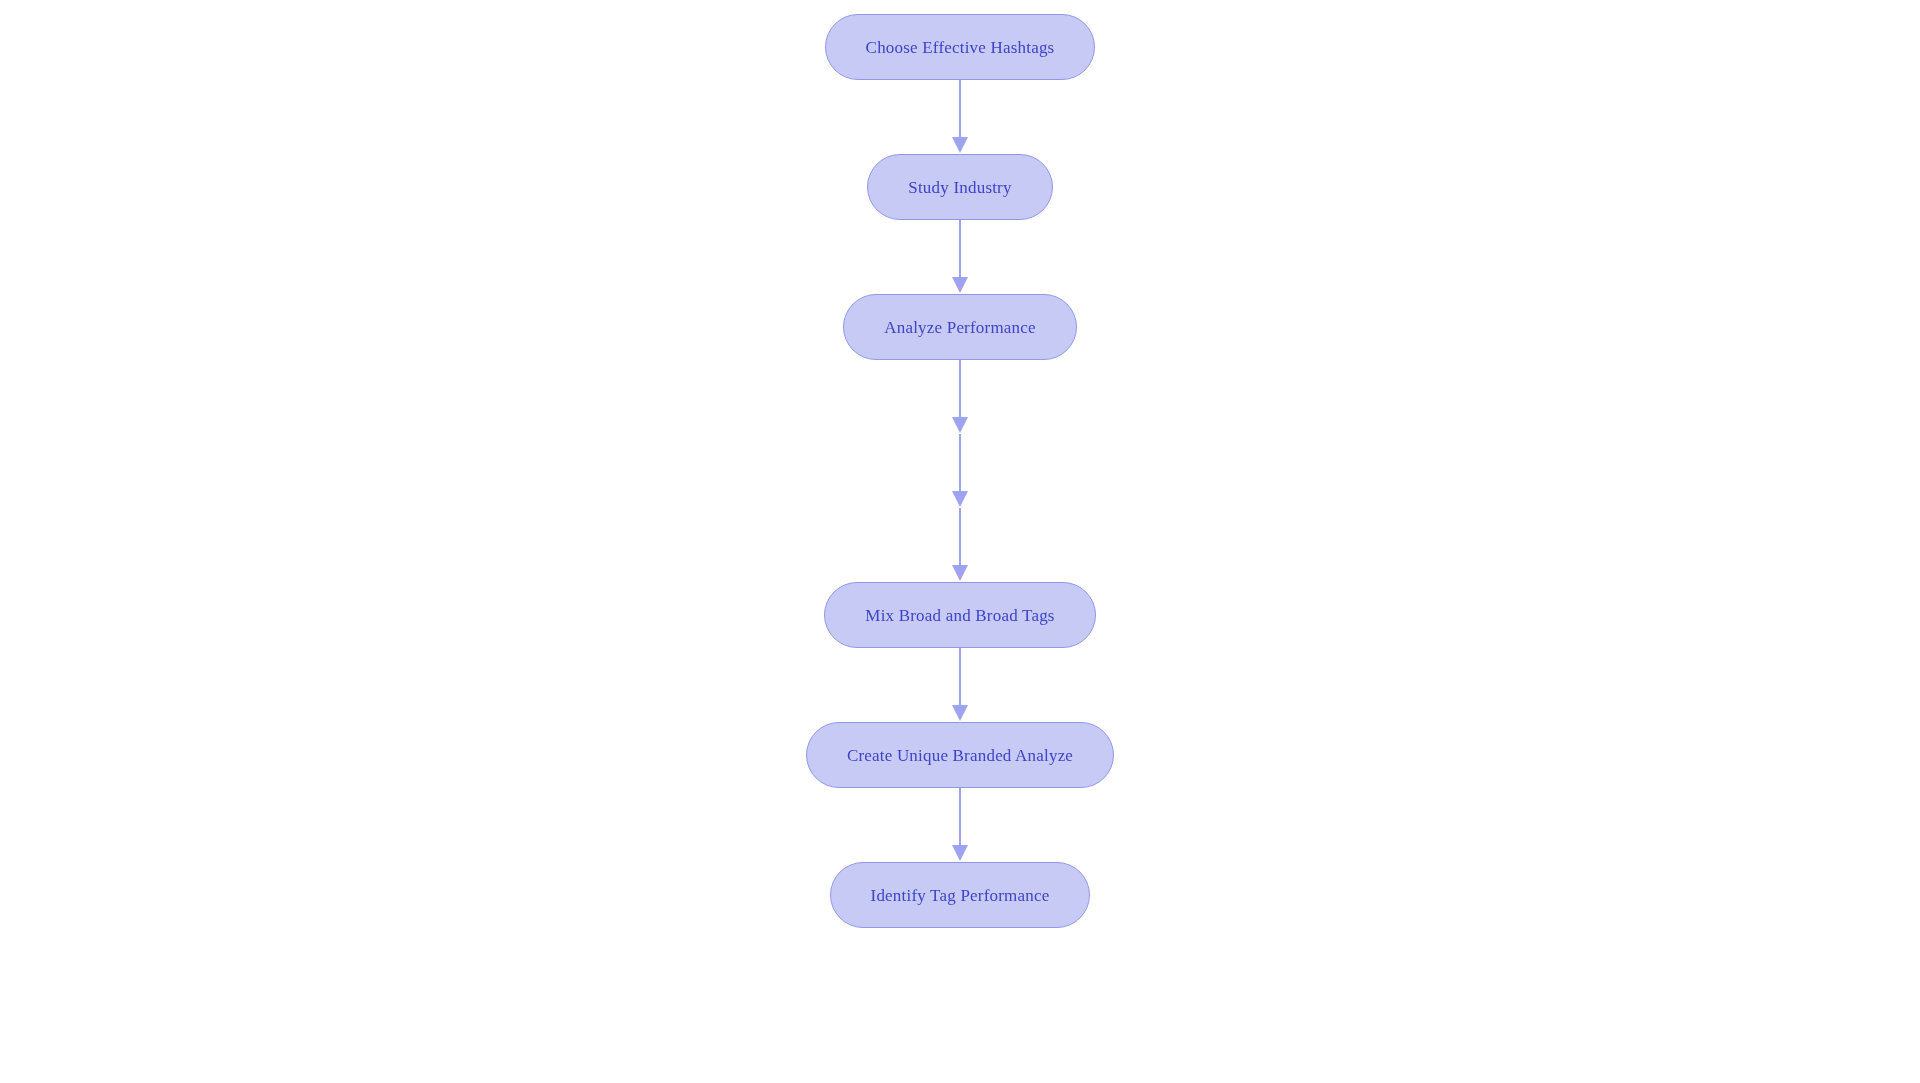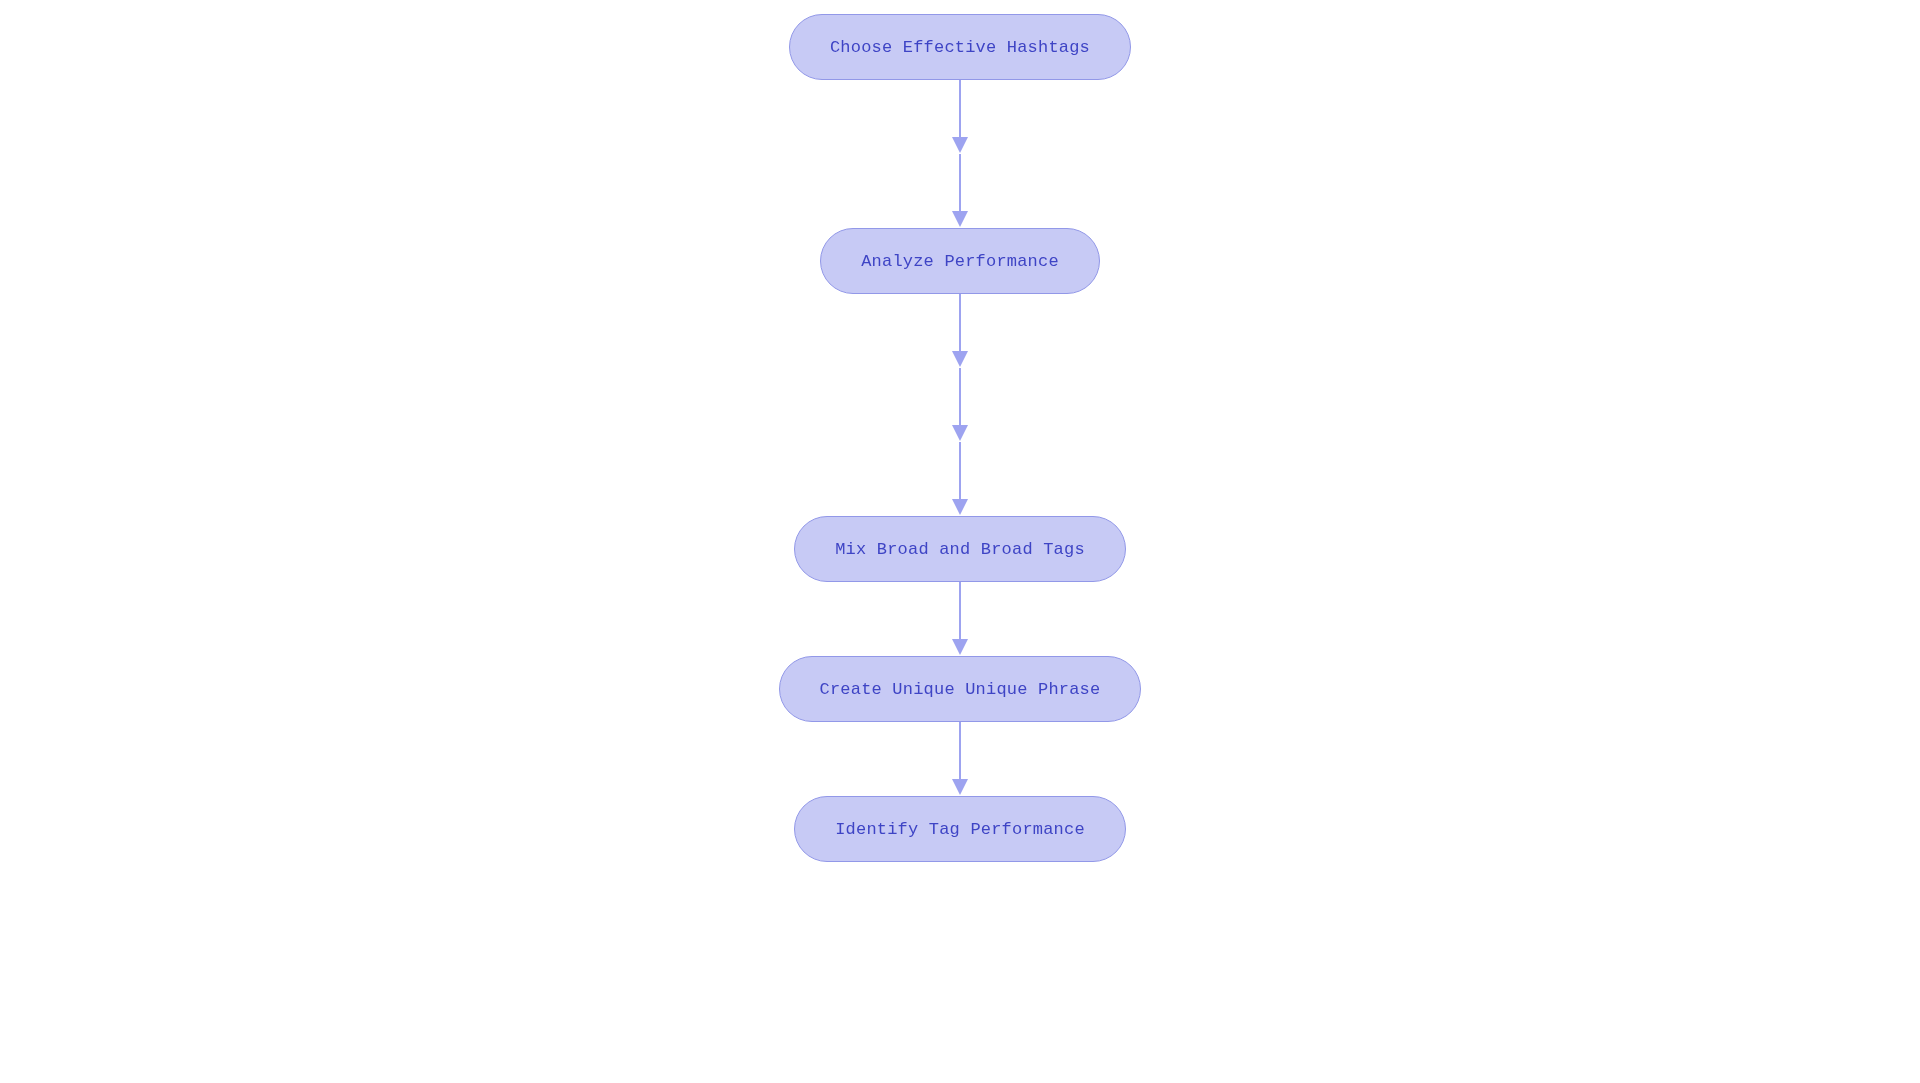--- a/index.html
+++ b/index.html
@@ -6,21 +6,21 @@
     margin: 0;
     padding: 0;
     background: #ffffff;
   }
   .canvas {
     position: relative;
     width: 1920px;
     height: 1083px;
     background: var(--bg, #ffffff);
     overflow: hidden;
-    font-family: Liberation Mono, monospace;
+    font-family: Liberation Serif, serif;
   }
   .flow {
     position: absolute;
     top: 14px;
     left: 0;
     width: 100%;
     display: flex;
     flex-direction: column;
     align-items: center;
   }
@@ -68,20 +68,23 @@
 
 <div class="canvas">
   <div id="flow" class="flow">
       <div class="node">
         <span class="node-label">Choose Effective Hashtags</span>
       </div>
       <div class="arrow">
         <div class="arrow-line"></div>
         <div class="arrow-head"></div>
       </div>
+      <div class="node">
+        <span class="node-label">Study Industry</span>
+      </div>
       <div class="arrow">
         <div class="arrow-line"></div>
         <div class="arrow-head"></div>
       </div>
       <div class="node">
         <span class="node-label">Analyze Performance</span>
       </div>
       <div class="arrow">
         <div class="arrow-line"></div>
         <div class="arrow-head"></div>
@@ -95,21 +98,21 @@
         <div class="arrow-head"></div>
       </div>
       <div class="node">
         <span class="node-label">Mix Broad and Broad Tags</span>
       </div>
       <div class="arrow">
         <div class="arrow-line"></div>
         <div class="arrow-head"></div>
       </div>
       <div class="node">
-        <span class="node-label">Create Unique Unique Phrase</span>
+        <span class="node-label">Create Unique Branded Analyze</span>
       </div>
       <div class="arrow">
         <div class="arrow-line"></div>
         <div class="arrow-head"></div>
       </div>
       <div class="node">
         <span class="node-label">Identify Tag Performance</span>
       </div>
     </div>
 </div>

